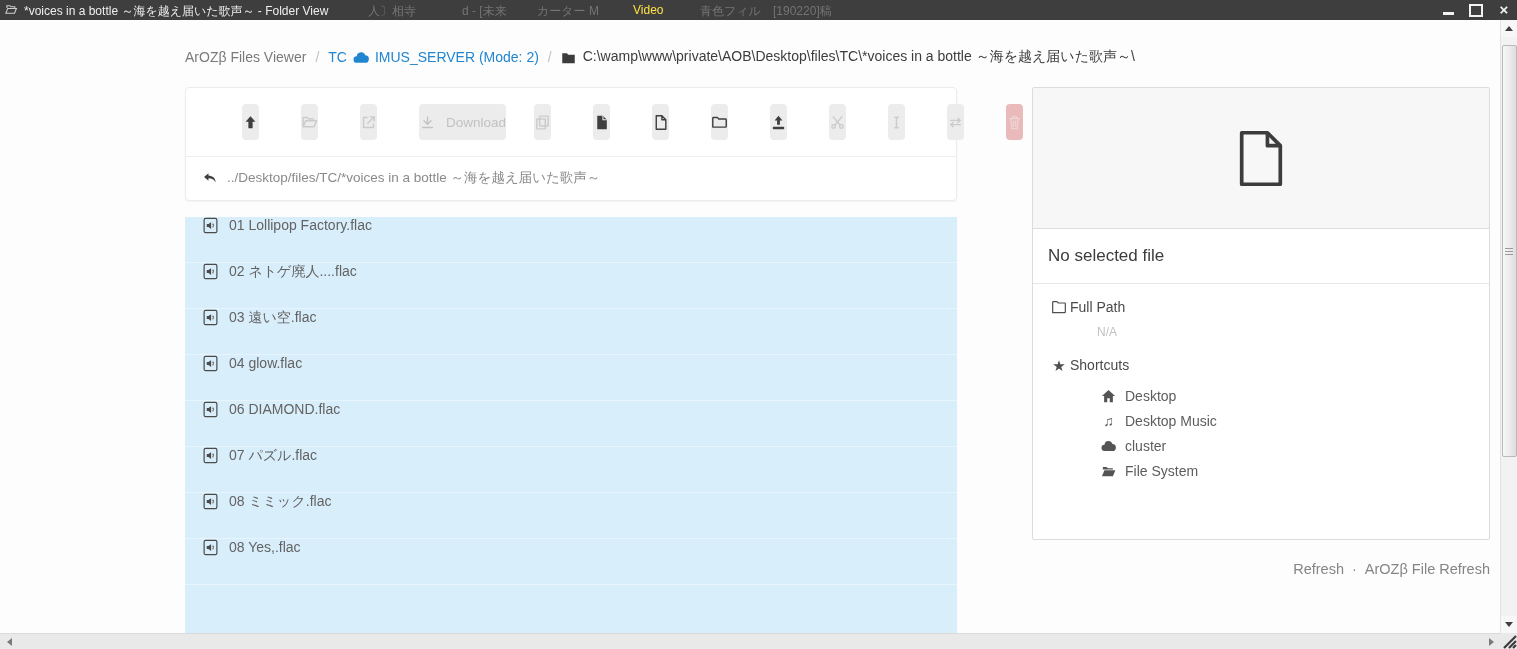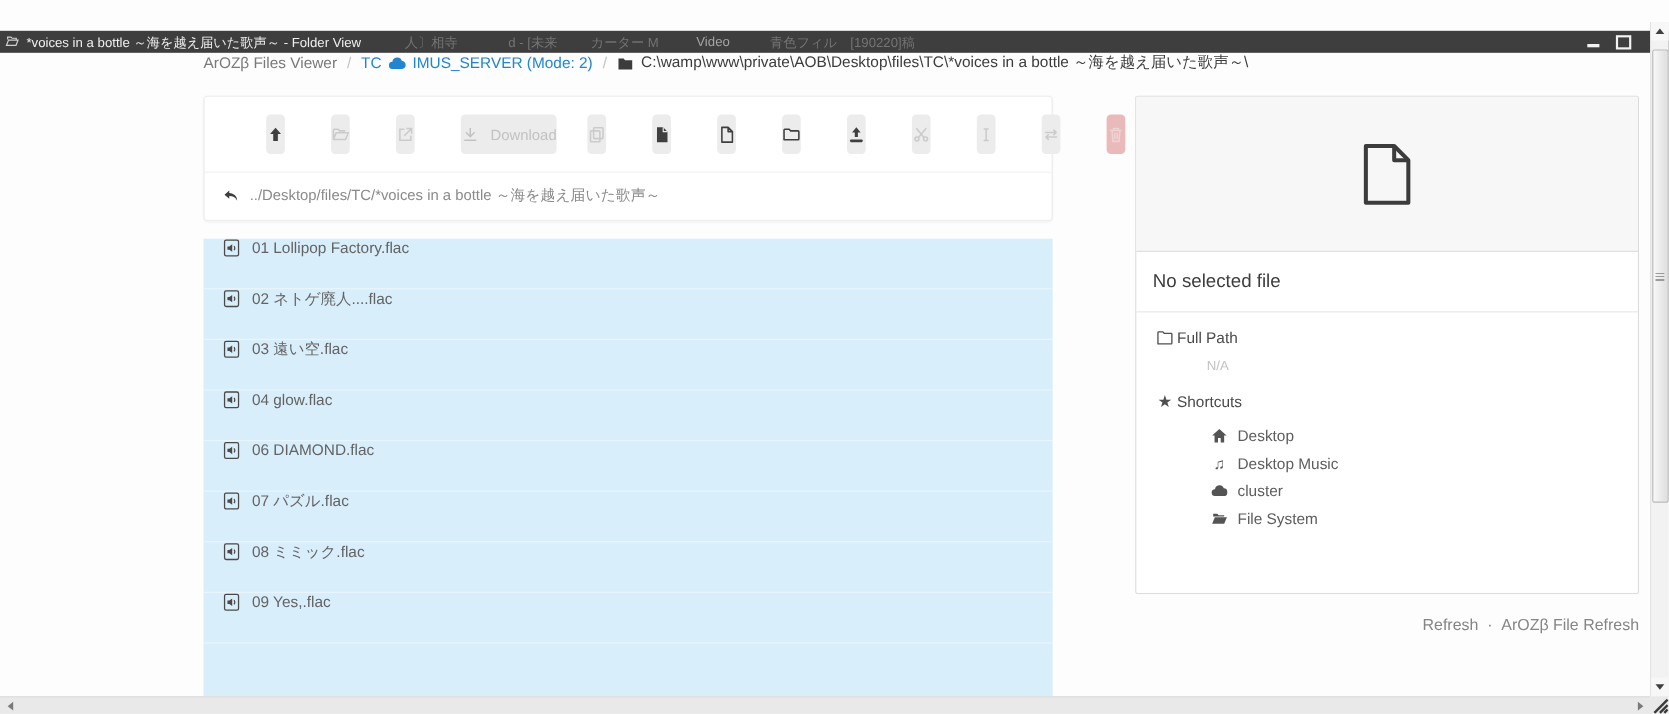--- a/index.html
+++ b/index.html
@@ -1,25 +1,25 @@
 <!DOCTYPE html>
 <html><head>
 <meta charset="utf-8">
 <style>
   html,body{margin:0;padding:0;width:1517px;height:649px;overflow:hidden;
     font-family:"Liberation Sans",sans-serif;background:#fff;}
   .stage{position:absolute;inset:0;width:1517px;height:649px;background:#fdfdfd;}
 
   
   .titlebar{position:absolute;left:0;top:0;width:1517px;height:20px;background:#3e3e3e;
-    color:#ececec;font-size:12px;overflow:hidden;margin-top:28px;}
+    color:#ececec;font-size:12px;overflow:hidden;}
   .titlebar .tb-icon{position:absolute;left:4px;top:3px;}
   .titlebar .tb-title{position:absolute;left:24px;top:3px;white-space:nowrap;color:#efefef;}
   .titlebar .ghost{position:absolute;top:3px;color:#747474;white-space:nowrap;}
-  .titlebar .ghost.bright{color:#a3a3a3;}
+  .titlebar .ghost.bright{color:#fde047;}
   .win-controls{position:absolute;right:6px;top:0;height:20px;display:flex;align-items:center;gap:14px;}
   .wc{width:14px;height:14px;display:flex;align-items:center;justify-content:center;cursor:pointer;}
   .wc-min{width:11px;height:3px;background:#f2f2f2;margin-top:6px;}
   .wc-max{width:10px;height:9px;border:2px solid #f2f2f2;}
   .wc-close{color:#f2f2f2;font-size:15px;font-weight:bold;line-height:14px;}
 
   
   .vscroll{position:absolute;right:0;top:20px;width:17px;height:613px;background:#f2f2f2;border-left:1px solid #e3e3e3;box-sizing:border-box;}
   .vs-btn{position:absolute;left:0;width:16px;height:17px;display:flex;align-items:center;justify-content:center;background:#f7f7f7;}
   .tri-up{width:0;height:0;border-left:4px solid transparent;border-right:4px solid transparent;border-bottom:5px solid #3f3f3f;}
@@ -336,21 +336,21 @@
       <span>08 ミミック.flac</span>
     </div>
     <div class="fitem">
       <span class="ficon">
           <svg width="15" height="17" viewBox="0 0 20 22" fill="none" stroke="currentColor" stroke-width="1.6">
             <rect x="1.5" y="1.5" width="17" height="19" rx="2"></rect>
             <path d="M5 9 h2.3 L10.8 6.5 v9 L7.3 13 H5 Z" fill="currentColor" stroke="none"></path>
             <path d="M13 8.5 a4 4 0 0 1 0 5" stroke-width="1.4"></path>
           </svg>
         </span>
-      <span>09 Yes,.flac</span>
+      <span>08 Yes,.flac</span>
     </div>
   </div>
 
   <div class="panel">
     <div class="preview">
       <span>
         <svg width="48" height="57" viewBox="0 0 52 62" fill="none" stroke="currentColor" stroke-width="4" stroke-linejoin="round">
           <path d="M5 3 H33 L47 17 V59 H5 Z"></path>
             <path d="M33 3 V17 H47"></path>
         </svg>

